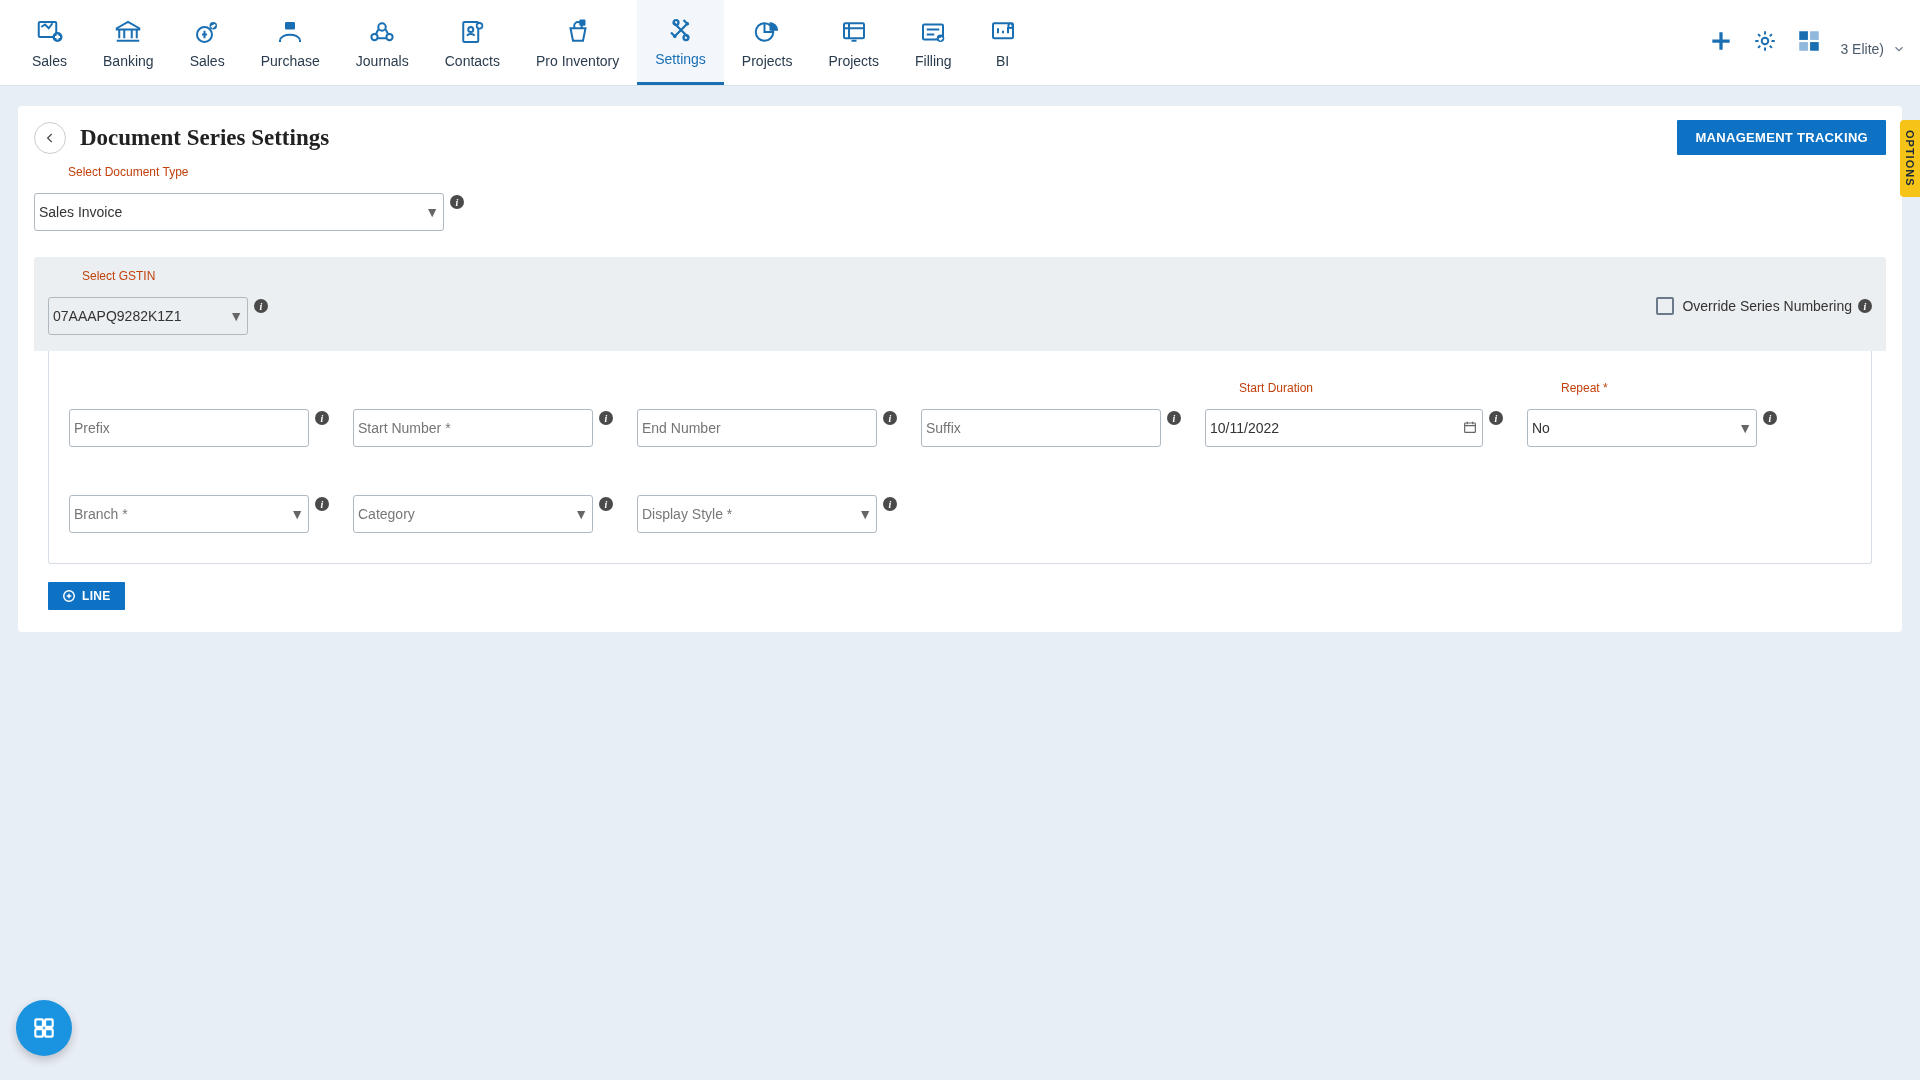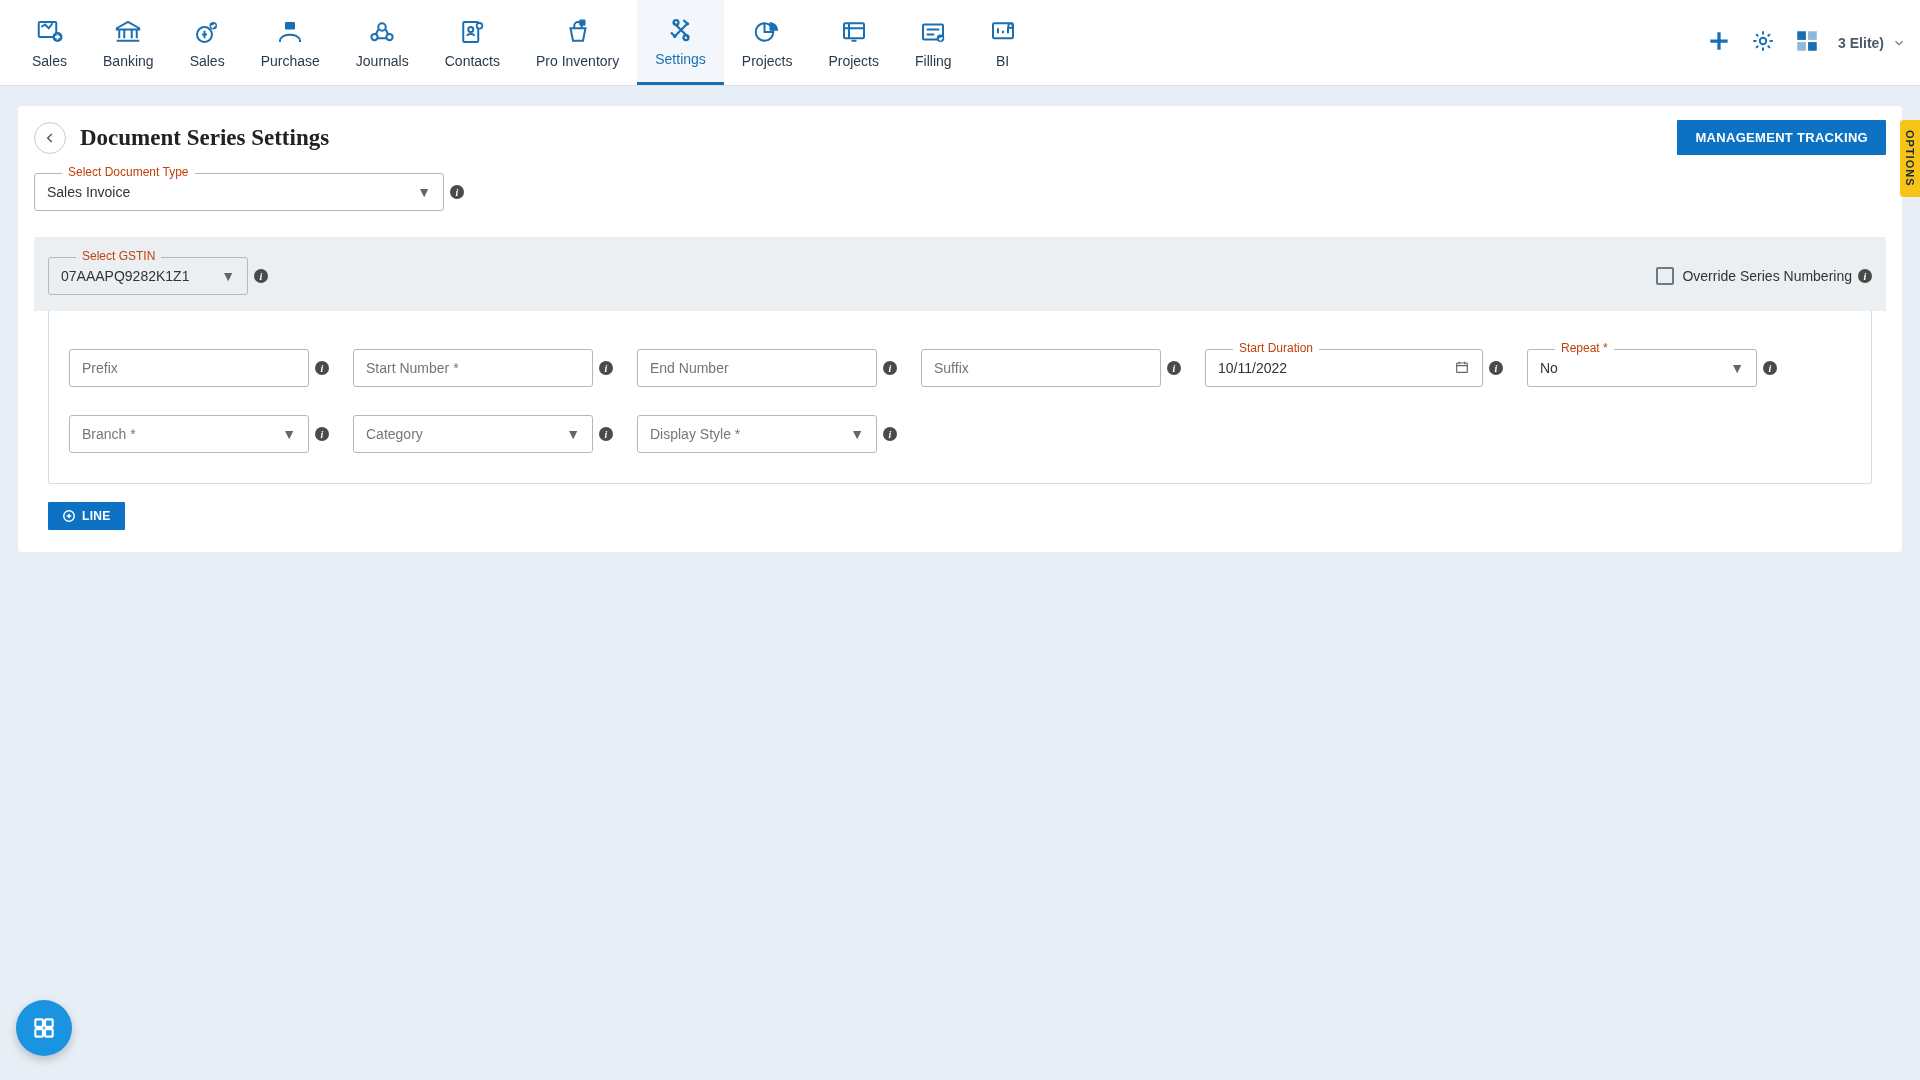--- a/index.html
+++ b/index.html
@@ -35,23 +35,22 @@
 .nav-item.active {
   background: #f3f7fb;
   border-bottom: 3px solid #1a6fb3;
   color: #1a6fb3;
 }
 .nav-item svg { width: 30px; height: 30px; }
 .nav-item span { font-size: 14px; }
 .nav-right {
   margin-left: auto;
   display: flex;
-  align-items: center;
+  align-items: flex-end;
   gap: 18px;
-  font-weight: bold;
 }
 .nav-right .plus-icon svg,
 .nav-right .gear-icon svg,
 .nav-right .calc-icon svg { width: 26px; height: 26px; }
 .user-chip {
   display: flex; align-items: center; gap: 8px;
   color: #4a5a6a; font-size: 14px;
 }
 .content {
   padding: 20px 18px;
@@ -89,23 +88,23 @@
 .float-label {
   position: absolute; top: -8px; left: 28px;
   background: inherit;
   padding: 0 6px; font-size: 12px; color:#c2410c;
   background-color:#fff;
   white-space: nowrap;
 }
 .float-label.gray-bg { background-color:#eceff1; }
 .select-box, .text-box {
   border: 1px solid #b0b8c0; border-radius: 3px;
-  height: 38px; padding: 0 12px; background:#fff;
+  height: 38px; padding: 0 4px; background:#fff;
   display:flex; align-items:center; justify-content:space-between;
-  font-size: 14px; color:#333;
+  font-size: 14px; color:#333;margin-top:20px;
 }
 .select-box .caret { color:#666; }
 .text-box input {
   border:none; outline:none; width:100%; height:100%;
   font-size:14px; color:#333; background:transparent;
 }
 .info-dot {
   width:14px; height:14px; border-radius:50%;
   background:#4a4a4a; color:#fff; display:inline-flex;
   align-items:center; justify-content:center;

